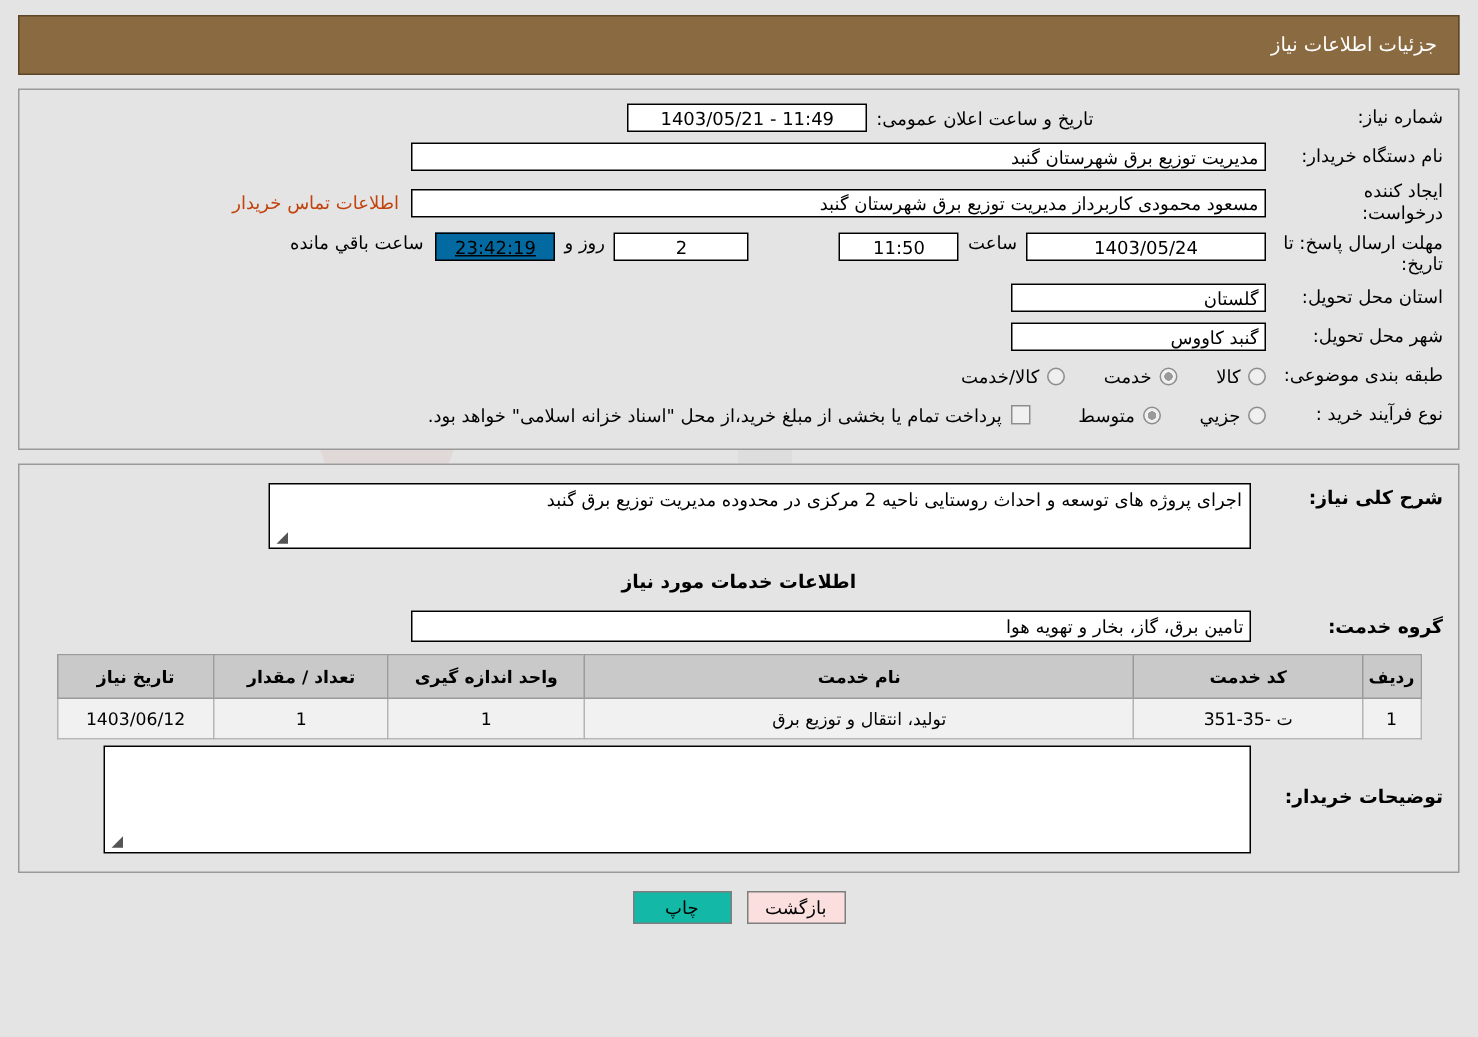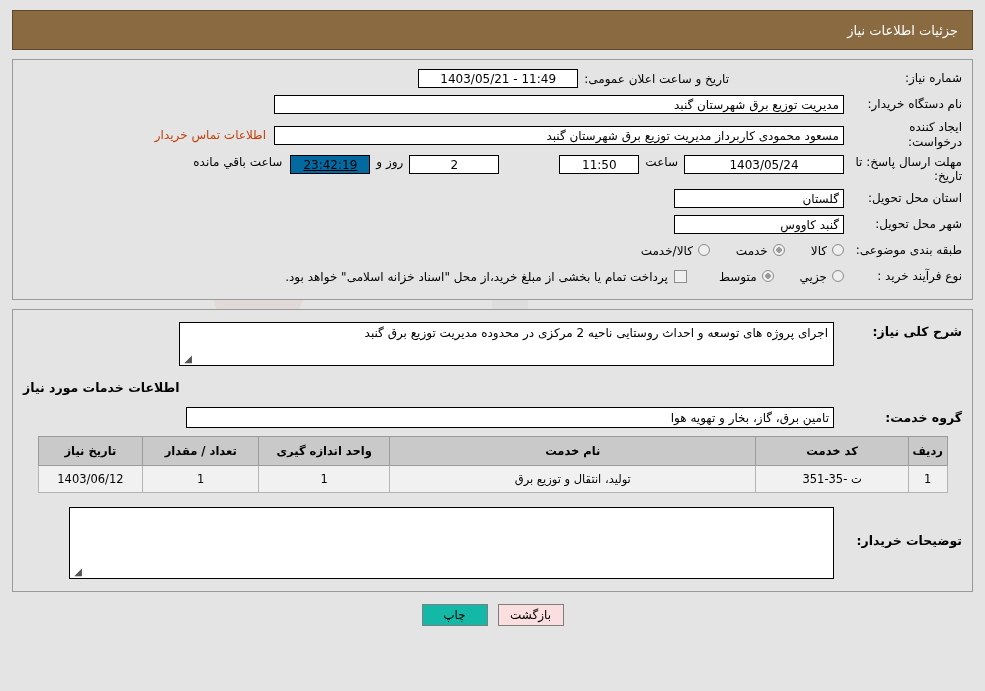--- a/index.html
+++ b/index.html
@@ -117,21 +117,21 @@
   .tail-txt {
     font-size: 12px;
     padding-right: 8px;
     white-space: nowrap;
   }
 
   
   .radio-group { display: flex; align-items: center; }
   .radio-item {
     display: flex;
-    align-items: flex-start;
+    align-items: center;
     margin-left: 26px;
     white-space: nowrap;
   }
   .radio-dot {
     width: 12px; height: 12px;
     border-radius: 50%;
     border: 1px solid #8d8d8d;
     background: radial-gradient(circle at 50% 50%, #efefef 0%, #efefef 55%, #d2d2d2 100%);
     margin-left: 5px;
     box-sizing: border-box;
@@ -176,21 +176,21 @@
     left: 2px; bottom: 1px;
     width: 10px; height: 10px;
     color: #555;
     font-size: 10px;
     line-height: 10px;
   }
   .sec-heading {
     font-weight: bold;
     font-size: 12.5px;
     margin: 14px 0 12px 0;
-    text-align: left;
+    text-align: center;
   }
 
   
   table.svc {
     border-collapse: collapse;
     width: 910px;
     margin: 8px auto 0 auto;
     font-size: 12px;
     background: #fff;
   }
@@ -342,21 +342,21 @@
     <div class="ta-box" style="width:655px; height:44px;">
       <span>اجرای پروژه های توسعه و احداث روستایی ناحیه 2 مرکزی در محدوده مدیریت توزیع برق گنبد</span>
       <span class="ta-grip">◢</span>
     </div>
   </div>
 
   <div class="sec-heading">اطلاعات خدمات مورد نیاز</div>
 
   <div style="display:flex; align-items:center;">
     <div class="dlabel-bold" style="width:120px; flex:0 0 120px; padding-left:8px;">گروه خدمت:</div>
-    <div class="fbox rt" style="width:648px; height:21px; line-height:21px;margin-left:33px;">تامین برق، گاز، بخار و تهویه هوا</div>
+    <div class="fbox rt" style="width:560px; height:21px; line-height:21px;margin-left:33px;">تامین برق، گاز، بخار و تهویه هوا</div>
   </div>
 
   <table class="svc">
     <thead>
       <tr>
         <th style="width:36px;">ردیف</th>
         <th style="width:156px;">کد خدمت</th>
         <th style="width:384px;">نام خدمت</th>
         <th style="width:134px;">واحد اندازه گیری</th>
         <th style="width:118px;">تعداد / مقدار</th>
@@ -368,21 +368,21 @@
         <td>1</td>
         <td class="svc-code">ت -35-351</td>
         <td class="svc-name">تولید، انتقال و توزیع برق</td>
         <td>1</td>
         <td>1</td>
         <td>1403/06/12</td>
       </tr>
     </tbody>
   </table>
 
-  <div style="display:flex; align-items:flex-start; margin-top:14px;">
+  <div style="display:flex; align-items:flex-start; margin-top:4px;">
     <div class="dlabel-bold" style="width:120px; flex:0 0 120px; padding-left:8px; line-height:68px;">توضیحات خریدار:</div>
     <div class="ta-box" style="width:765px; height:72px;">
       <span></span>
       <span class="ta-grip">◢</span>
     </div>
   </div>
 
 </div>
 
 <div id="btn-row">

